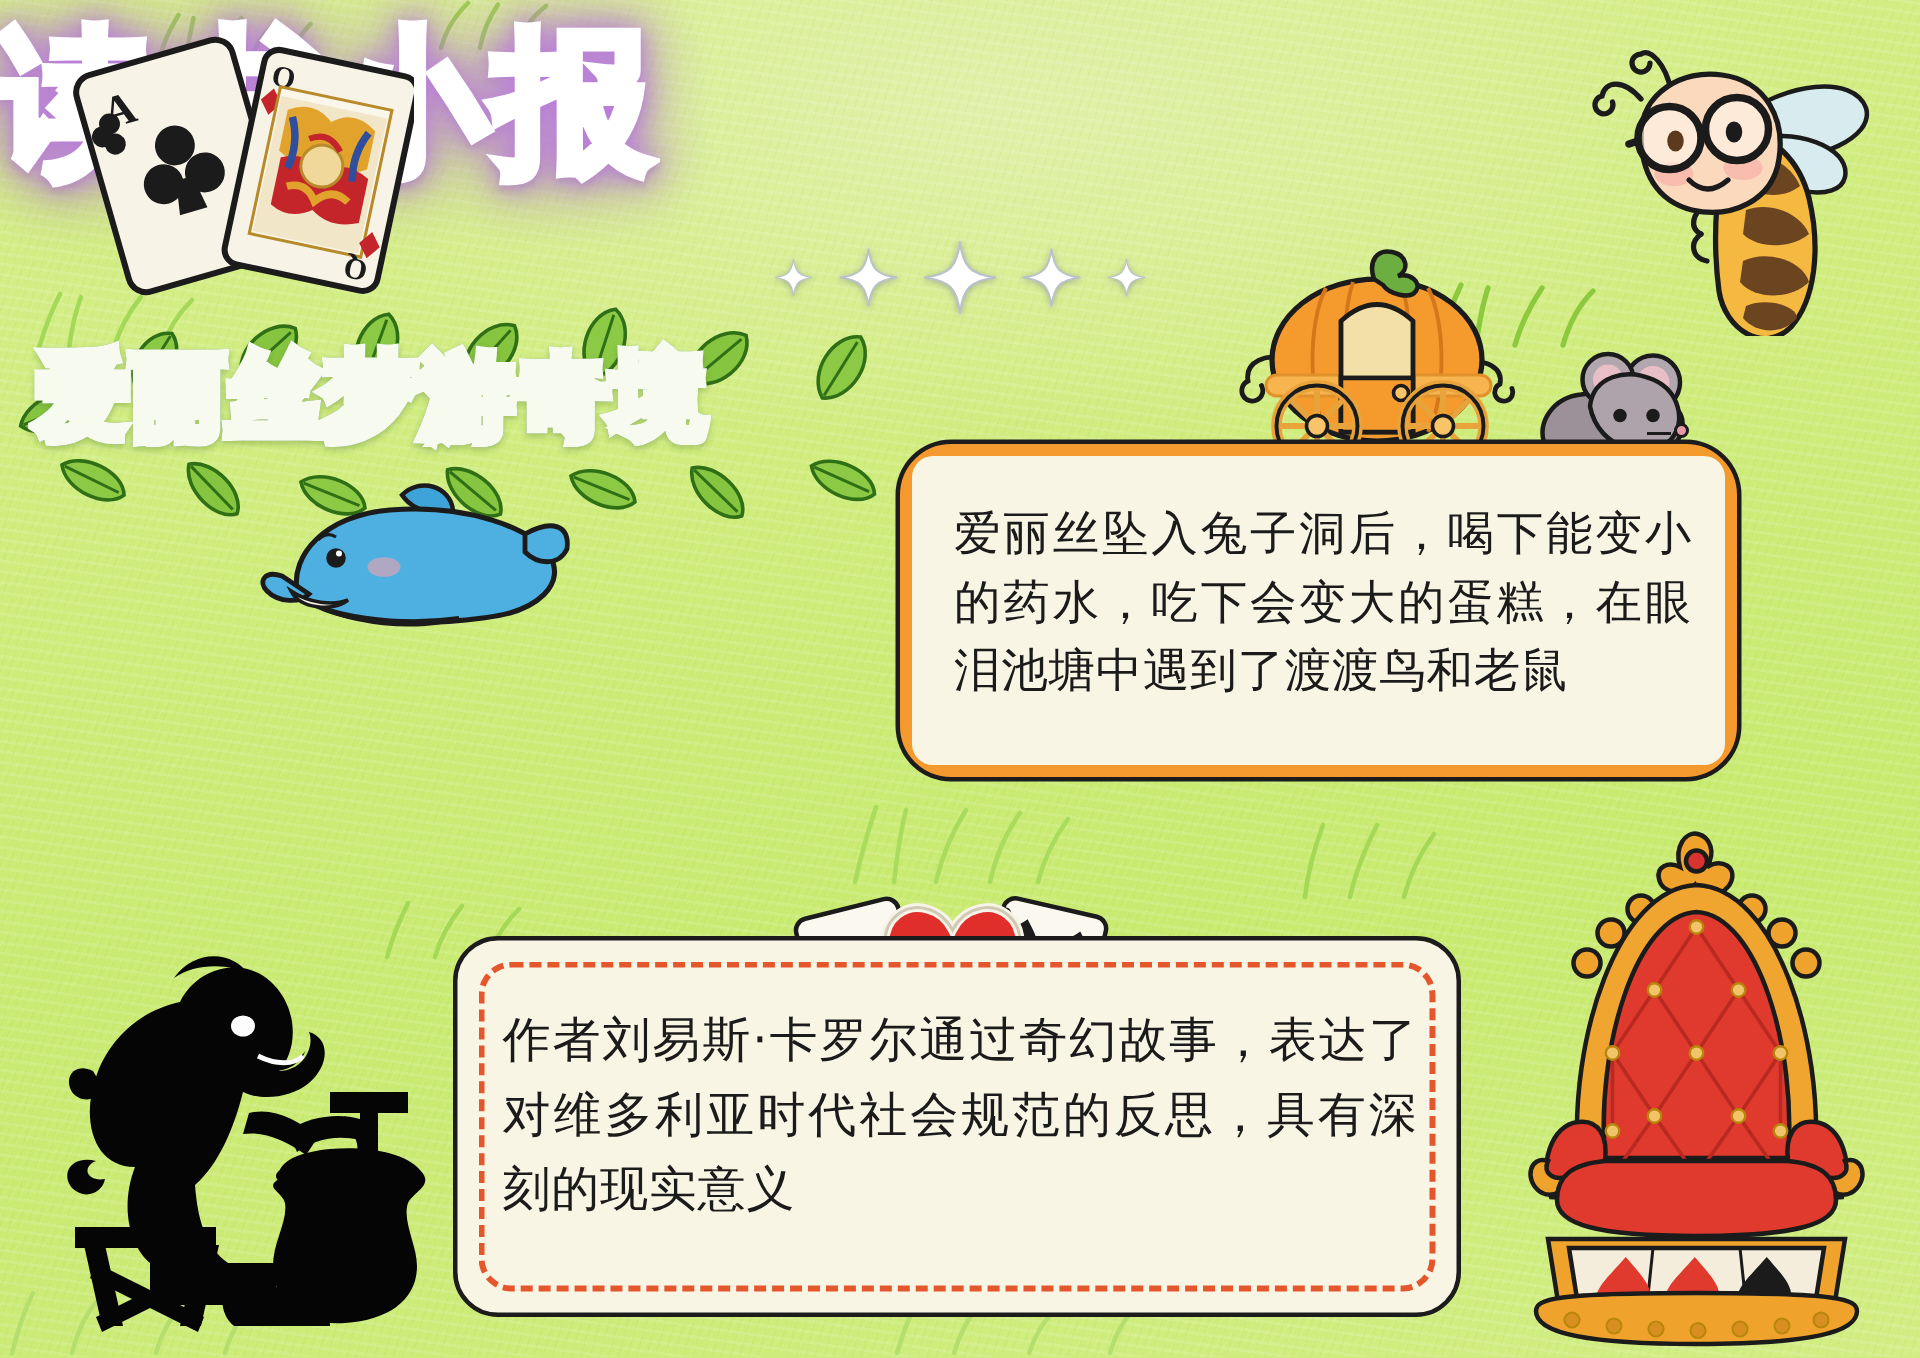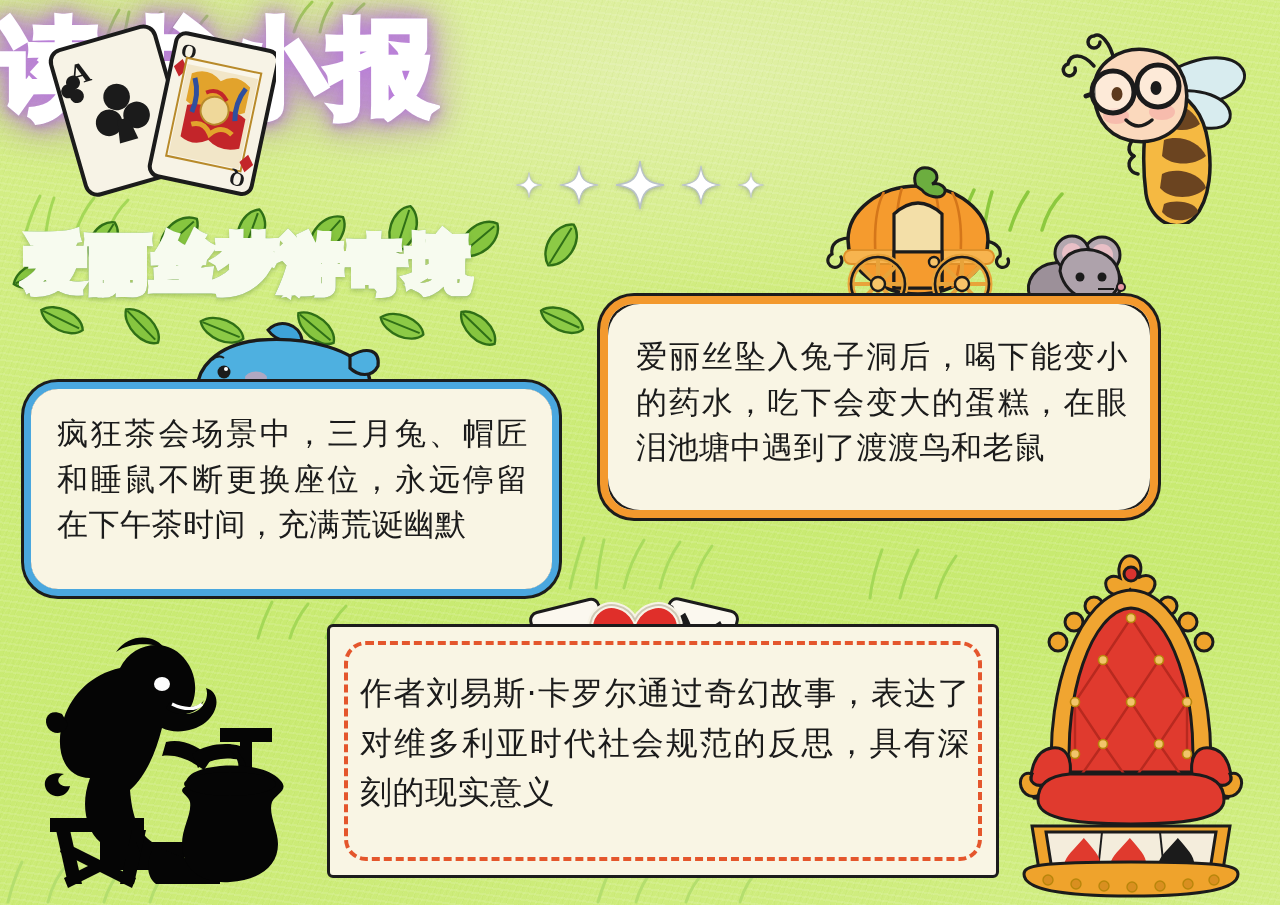--- a/index.html
+++ b/index.html
@@ -57,24 +57,24 @@
     left:24px;top:382px;width:535px;height:214px;
     border:7px solid #4aa7de;border-radius:34px;
     box-shadow:0 0 0 3px #1c1c1c, inset 0 0 0 3px #1c1c1c;
   }
   #box-blue .inner{position:absolute;inset:0;border-radius:27px;background:#f9f5e4;padding:22px 24px 0 26px;box-sizing:border-box;}
   #box-orange{
     left:600px;top:296px;width:558px;height:222px;
     border:8px solid #f3992d;border-radius:34px;
     box-shadow:0 0 0 3px #1c1c1c, inset 0 0 0 3px #1c1c1c;
   }
-  #box-orange .inner{position:absolute;inset:0;border-radius:32px;background:#f9f5e4;padding:30px 22px 0 28px;box-sizing:border-box;}
+  #box-orange .inner{position:absolute;inset:0;border-radius:14px;background:#f9f5e4;padding:30px 22px 0 28px;box-sizing:border-box;}
   #box-dashed{
     left:302px;top:624px;width:672px;height:254px;
-    border:3px solid #1c1c1c;border-radius:6px;background:#f9f5e4;margin-left:25px;
+    border:3px solid #1c1c1c;border-radius:30px;background:#f9f5e4;
   }
   #box-dashed .dash{
     position:absolute;left:14px;top:14px;right:14px;bottom:14px;
     border:4px dashed #e4562c;border-radius:22px;
   }
   #box-dashed .inner{position:absolute;left:30px;right:26px;top:42px;}
   .btext{
     font-family:"DejaVu Sans","Liberation Sans",sans-serif;
     color:#1b1b1b;font-size:31px;line-height:1.47;font-weight:500;
     letter-spacing:.5px;text-align:justify;
@@ -406,25 +406,20 @@
     <path d="M178 34 C196 24 208 28 206 44 C200 56 186 54 178 46Z" fill="#4eb0e0" stroke="#1b1b1b" stroke-width="3.2"></path>
     <path d="M16 62 C4 58 0 66 6 72 C14 80 28 80 34 74Z" fill="#4eb0e0" stroke="#1b1b1b" stroke-width="3.2"></path>
     <path d="M30 76 C44 88 92 96 134 90 C110 98 58 96 30 76Z" fill="#f4efe0" stroke="#1b1b1b" stroke-width="2.6"></path>
     <path d="M22 72 C34 80 50 82 60 78 C50 86 28 84 22 72Z" fill="#f6f2e6" stroke="#1b1b1b" stroke-width="2.4"></path>
     <circle cx="52" cy="50" r="6.5" fill="#1b1b1b"></circle>
     <circle cx="54" cy="47" r="2" fill="#fff"></circle>
     <ellipse cx="84" cy="56" rx="11" ry="6.5" fill="#f2a4ae" opacity=".6"></ellipse>
     <path d="M40 38 q6 -6 12 -2" stroke="#1b1b1b" stroke-width="2" fill="none"></path>
   </svg>
 
-  <div class="tbox" id="box-blue">
-    <div class="inner">
-      <div class="btext">疯狂茶会场景中，三月兔、帽匠和睡鼠不断更换座位，永远停留在下午茶时间，充满荒诞幽默</div>
-    </div>
-  </div>
 
   <div class="tbox" id="box-orange">
     <div class="inner">
       <div class="btext">爱丽丝坠入兔子洞后，喝下能变小的药水，吃下会变大的蛋糕，在眼泪池塘中遇到了渡渡鸟和老鼠</div>
     </div>
   </div>
 
   <svg class="ill" style="left:520px;top:596px;" width="230" height="86" viewBox="0 0 230 86">
     <g transform="rotate(-14 56 50)">
       <rect x="18" y="8" width="70" height="96" rx="8" fill="#fbf8ef" stroke="#1b1b1b" stroke-width="3"></rect>

